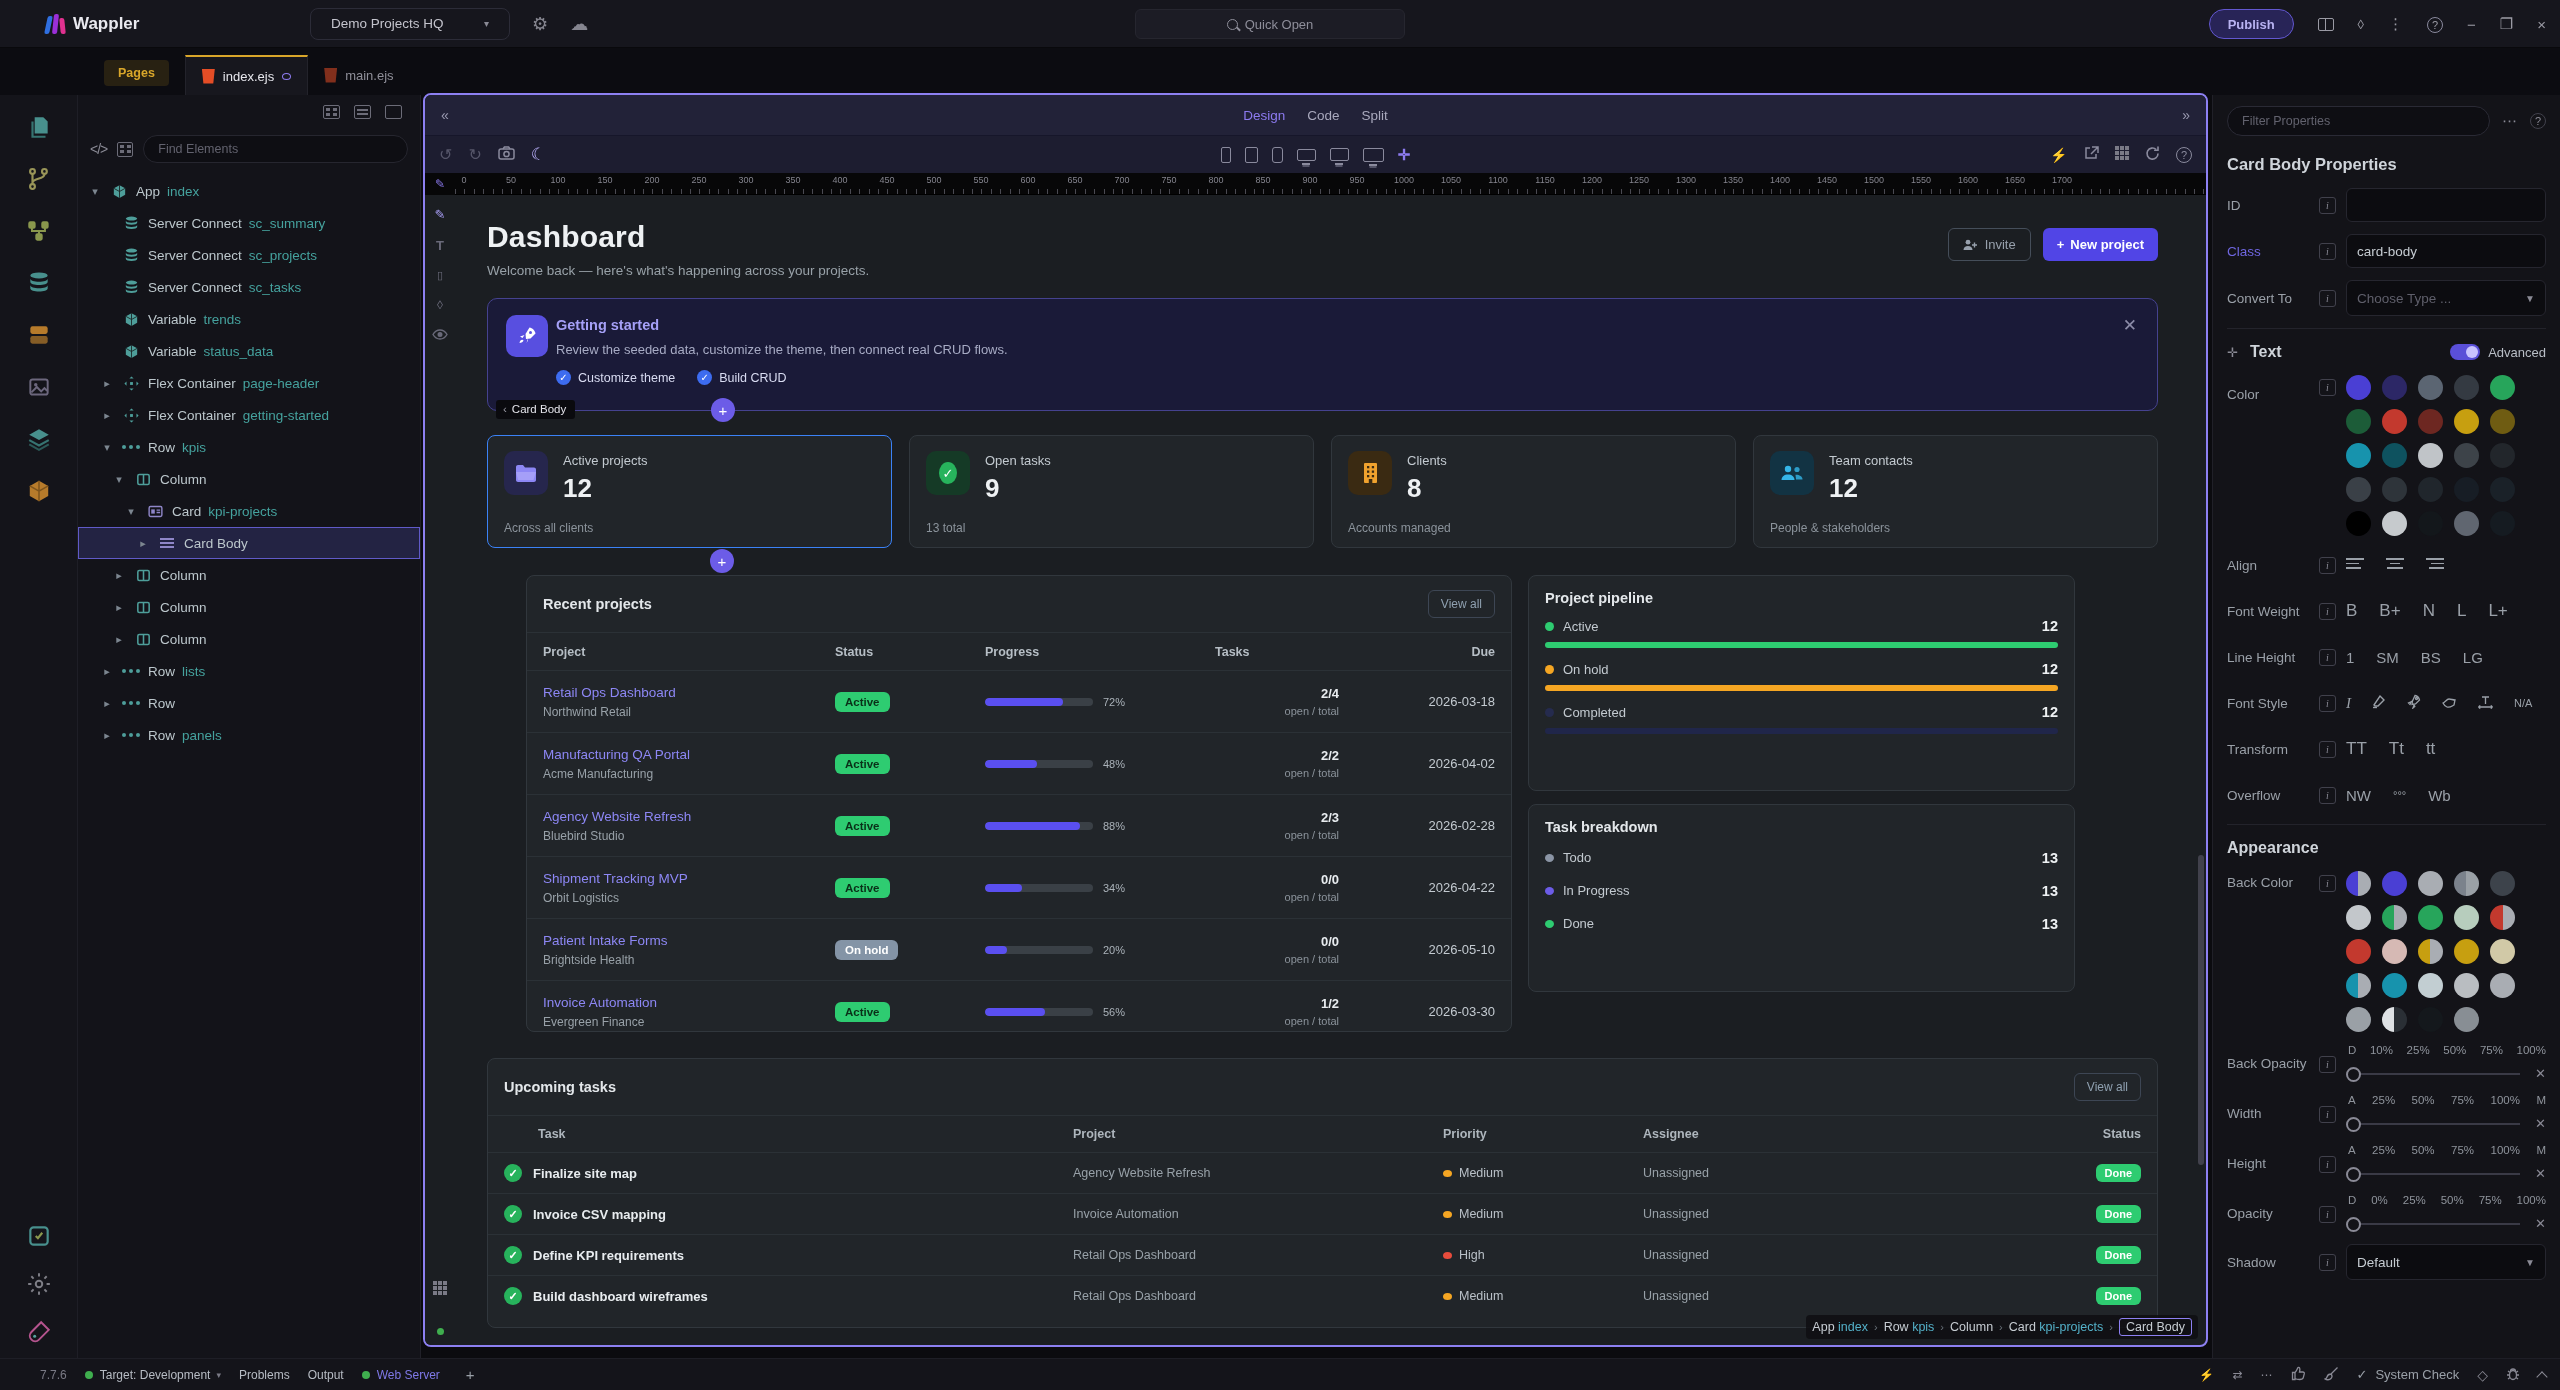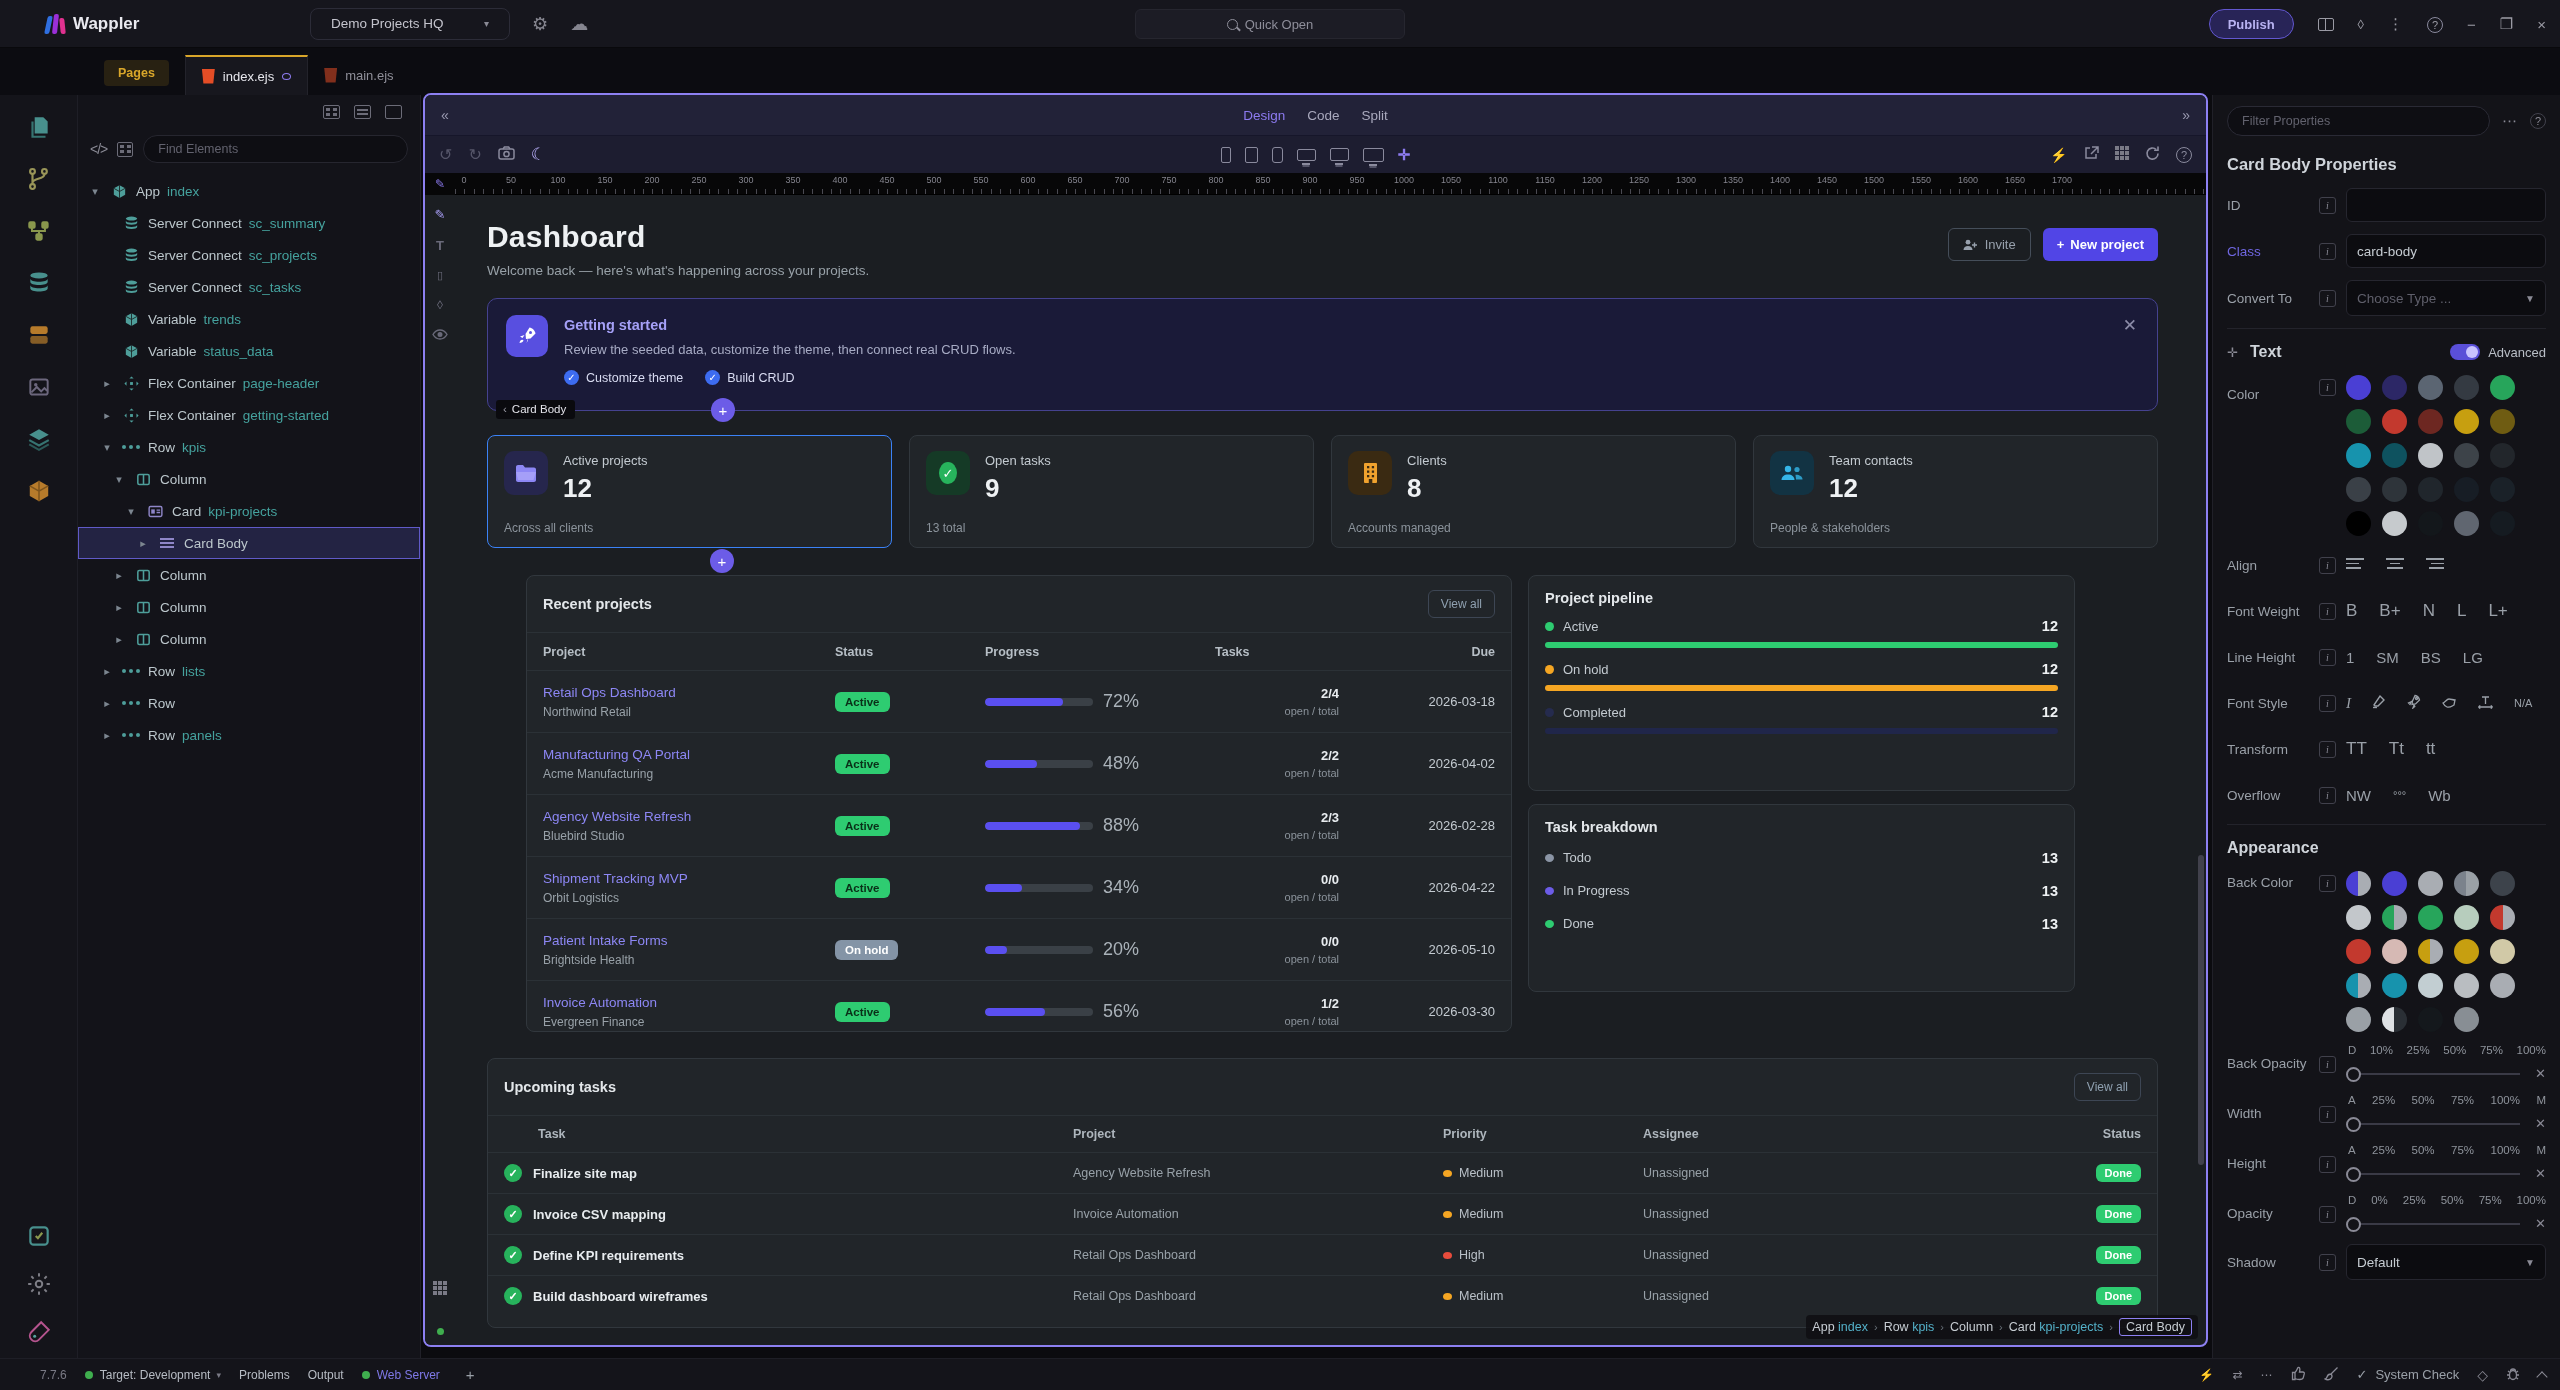--- a/index.html
+++ b/index.html
@@ -106,21 +106,21 @@
   #dashboard { position:absolute; left:30px; top:0; right:0; bottom:0; padding:25px 48px 0 32px; overflow:hidden; }
   #dash-header { display:flex; align-items:flex-start; height:78px; }
   #dash-title { font-size:30px; font-weight:bold; color:#eef1f3; letter-spacing:.2px; }
   #dash-sub { font-size:13.5px; color:#98a1a8; margin-top:9px; }
   #dash-actions { margin-left:auto; display:flex; gap:12px; margin-top:8px; }
   #invite-btn { height:33px; border:1px solid #454e5a; border-radius:6px; color:#97a0ac; font-size:13px;
     display:flex; align-items:center; gap:7px; padding:0 14px; background:transparent; }
   #newproj-btn { height:33px; border:none; border-radius:6px; background:#5145e6; color:#fff; font-size:13px;
     font-weight:bold; display:flex; align-items:center; gap:6px; padding:0 14px; }
   #banner { position:relative; height:113px; background:#1a1a38; border:1px solid #45428f; border-radius:10px;
-    margin-bottom:24px; padding:16px 20px 0 18px; display:flex; gap:16px; }
+    margin-bottom:24px; padding:16px 20px 0 18px; display:flex; gap:8px; }
   #banner-icon { width:42px; height:42px; border-radius:10px; background:#584fe0; display:flex; align-items:center; justify-content:center; flex:0 0 42px; }
   #banner-title { color:#a5a0f7; font-weight:bold; font-size:14.5px; margin-top:2px; }
   #banner-desc { color:#a7abc4; font-size:13px; margin-top:9px; }
   #banner-steps { display:flex; gap:22px; margin-top:13px; }
   .step { display:flex; align-items:center; gap:7px; color:#d9dcf2; font-size:12.5px; }
   .chk-blue { width:15px; height:15px; border-radius:50%; background:#3d6cf0; color:#fff; font-size:10px;
     display:flex; align-items:center; justify-content:center; }
   #banner-close { position:absolute; right:20px; top:16px; color:#8c8ca8; font-size:17px; }
   #sel-chip { position:absolute; left:8px; bottom:-9px; background:#0a0a0e; color:#e3e3ea; font-size:11.5px;
     padding:3px 9px 4px 7px; border-radius:3px; display:flex; gap:5px; align-items:center; z-index:9; }
@@ -150,21 +150,21 @@
   .rhead span:last-child { text-align:right; }
   .rrow { height:62px; border-top:1px solid #2b3136; }
   .pname { color:#8d87f5; font-size:13.5px; }
   .pclient { color:#98a1a8; font-size:12px; margin-top:5px; }
   .badge { display:inline-block; padding:4px 10px; border-radius:6px; font-size:11.5px; font-weight:bold; }
   .badge.Active { background:#2ecc71; color:#0a3018; }
   .badge.Onhold { background:#8494a6; color:#fff; }
   .prog { display:flex; align-items:center; gap:10px; }
   .prog-track { width:108px; height:8px; border-radius:4px; background:#3a4046; overflow:hidden; }
   .prog-fill { height:100%; background:#5a4ff0; border-radius:4px; }
-  .prog-pct { color:#aab2b9; font-size:18px; }
+  .prog-pct { color:#aab2b9; font-size:11px; }
   .tasks-cell { text-align:right; padding-right:26px; }
   .tasks-n { color:#e8ecef; font-size:13px; font-weight:bold; }
   .tasks-sub { color:#8b939b; font-size:11px; margin-top:4px; }
   .due-cell { text-align:right; color:#c3cad0; font-size:13px; }
 
   #side-col { width:547px; display:flex; flex-direction:column; gap:13px; }
   #pipeline-panel { height:216px; padding:0 0 6px; }
   #breakdown-panel { height:188px; }
   .pp-body { padding:2px 16px 0; }
   .pp-item { margin-bottom:13px; }

